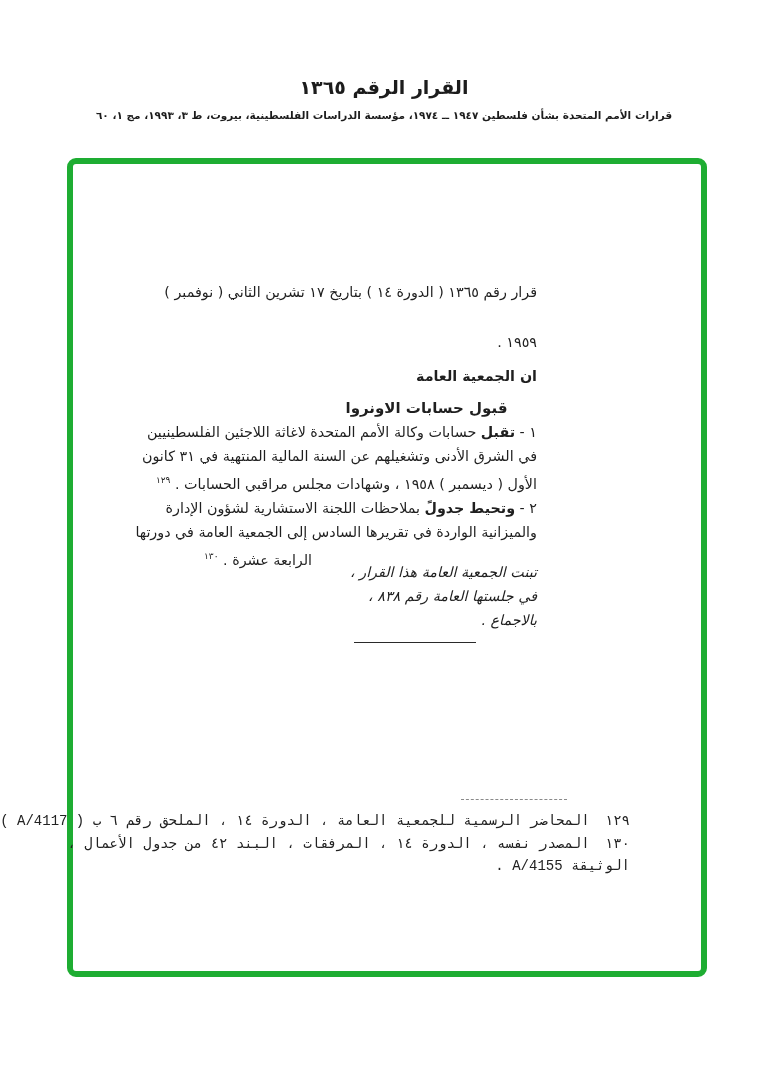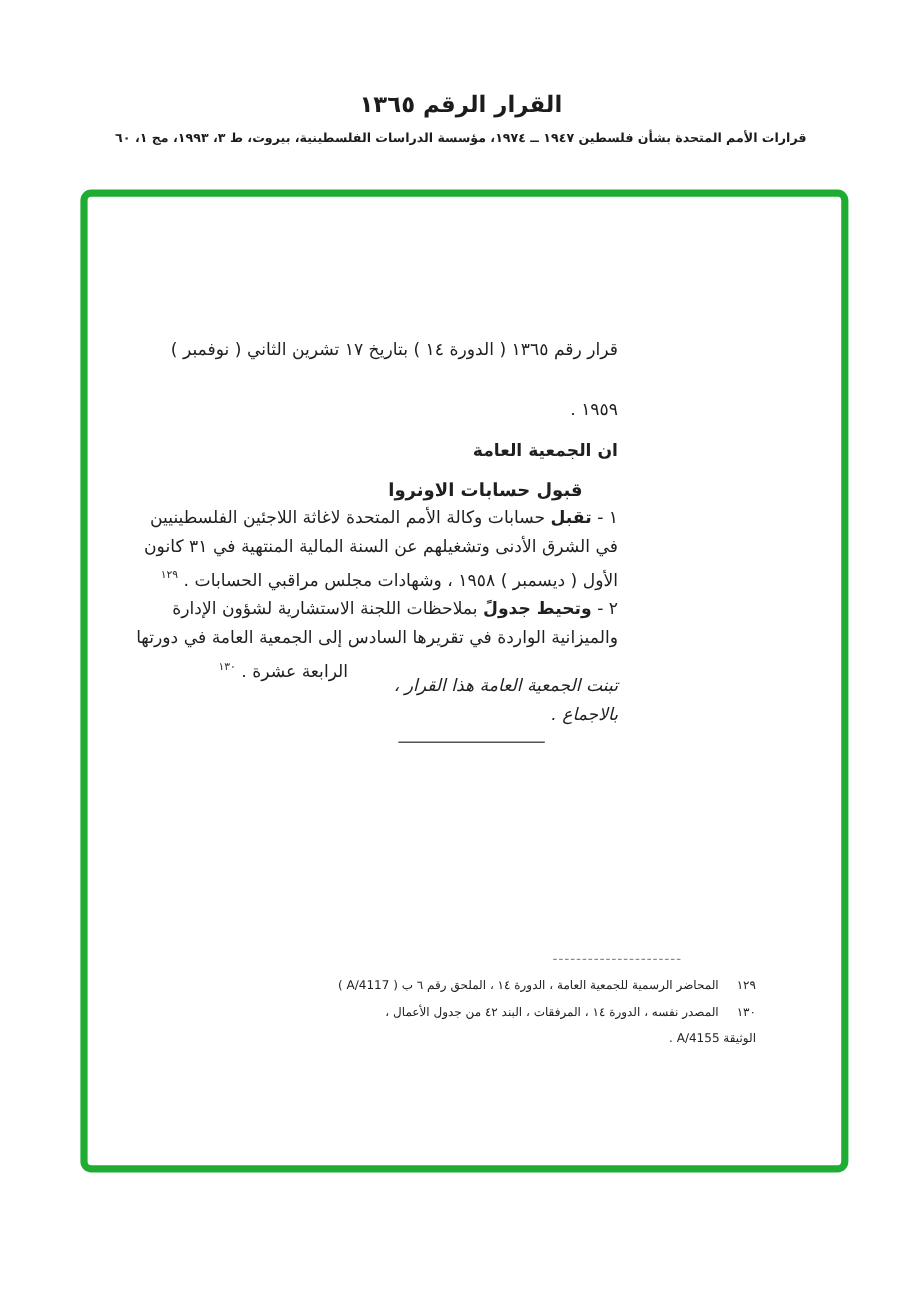--- a/index.html
+++ b/index.html
@@ -9,21 +9,21 @@
   .hdr-title{position:absolute;top:76px;left:0;right:0;text-align:center;
     font-size:19px;font-weight:bold;letter-spacing:.5px;}
   .hdr-source{position:absolute;top:109px;left:0;right:0;text-align:center;
     font-size:10.5px;font-weight:bold;direction:rtl;}
 
   
   .frame{position:absolute;left:67px;top:158px;width:640px;height:819px;
     border:6px solid #1ead32;border-radius:9px;box-sizing:border-box;background:#ffffff;}
 
   
-  .doc{position:absolute;left:182px;top:280px;width:333px;direction:rtl;
+  .doc{position:absolute;left:204px;top:280px;width:333px;direction:rtl;
     font-size:14.3px;line-height:24px;color:#1f1f1f;}
   .doc .ln{white-space:nowrap;text-align:right;height:24px;}
   .doc .ttl2{margin-top:26px;}
   .doc .subj{margin-top:8px;text-align:center;font-weight:bold;transform:translateX(56px);font-size:15px;}
   .doc .pre{margin-top:10px;font-weight:bold;}
   .doc .p2{margin-top:4px;}
   .doc .left{text-align:left;}
   .doc b{font-weight:bold;}
   .sup{font-size:9px;vertical-align:6px;letter-spacing:.5px;}
 
@@ -31,21 +31,21 @@
   .adopt1{margin-top:-8px;font-style:italic;padding-left:40px;text-align:left;}
   .adopt{font-style:italic;text-align:left;}
   .a2{padding-left:60px;}
   .a3{padding-left:103px;}
   .endrule{height:0;border-top:1.6px solid #2a2a2a;width:122px;margin:10px 61px 0 0;}
 
   
   .fn-dotted{position:absolute;left:461px;top:799px;width:106px;height:0;
     border-top:1.5px dashed #8a8a8a;}
   .fns{position:absolute;top:810px;right:138px;direction:rtl;text-align:right;
-    font-size:10px;line-height:23px;color:#222;white-space:nowrap;}
+    font-size:14px;line-height:23px;color:#222;white-space:nowrap;font-family:Liberation Mono, monospace;}
   .fn-num{display:inline-block;margin-left:15px;}
   .fn-cont{padding-left:0;line-height:20px;}
 </style>
 </head>
 <body>
 
 <div class="hdr-title">القرار الرقم ١٣٦٥</div>
 <div class="hdr-source">قرارات الأمم المتحدة بشأن فلسطين ١٩٤٧ ــ ١٩٧٤، مؤسسة الدراسات الفلسطينية، بيروت، ط ٣، ١٩٩٣، مج ١، ٦٠</div>
 
 <div class="frame"></div>
@@ -60,20 +60,21 @@
 
   <div class="ln"><span>١ - </span><b>تقبل</b><span> حسابات وكالة الأمم المتحدة لاغاثة اللاجئين الفلسطينيين</span></div>
   <div class="ln">في الشرق الأدنى وتشغيلهم عن السنة المالية المنتهية في ٣١ كانون</div>
   <div class="ln"><span>الأول ( ديسمبر ) ١٩٥٨ ، وشهادات مجلس مراقبي الحسابات . </span><span class="sup">١٢٩</span></div>
 
   <div class="ln p2"><span>٢ - </span><b>وتحيط جدولً</b><span> بملاحظات اللجنة الاستشارية لشؤون الإدارة</span></div>
   <div class="ln">والميزانية الواردة في تقريرها السادس إلى الجمعية العامة في دورتها</div>
   <div class="ln left"><span>الرابعة عشرة . </span><span class="sup">١٣٠</span></div>
 
   <div class="ln adopt1">تبنت الجمعية العامة هذا القرار ،</div>
+  <div class="ln adopt a2">في جلستها العامة رقم ٨٣٨ ،</div>
   <div class="ln adopt a3">بالاجماع .</div>
 
   <div class="endrule"></div>
 </div>
 
 <div class="fn-dotted"></div>
 <div class="fns">
   <div><span class="fn-num">١٢٩</span><span>المحاضر الرسمية للجمعية العامة ، الدورة ١٤ ، الملحق رقم ٦ ب ( A/4117 )</span></div>
   <div><span class="fn-num">١٣٠</span><span>المصدر نفسه ، الدورة ١٤ ، المرفقات ، البند ٤٢ من جدول الأعمال ،</span></div>
   <div class="fn-cont"><span>الوثيقة A/4155 .</span></div>

